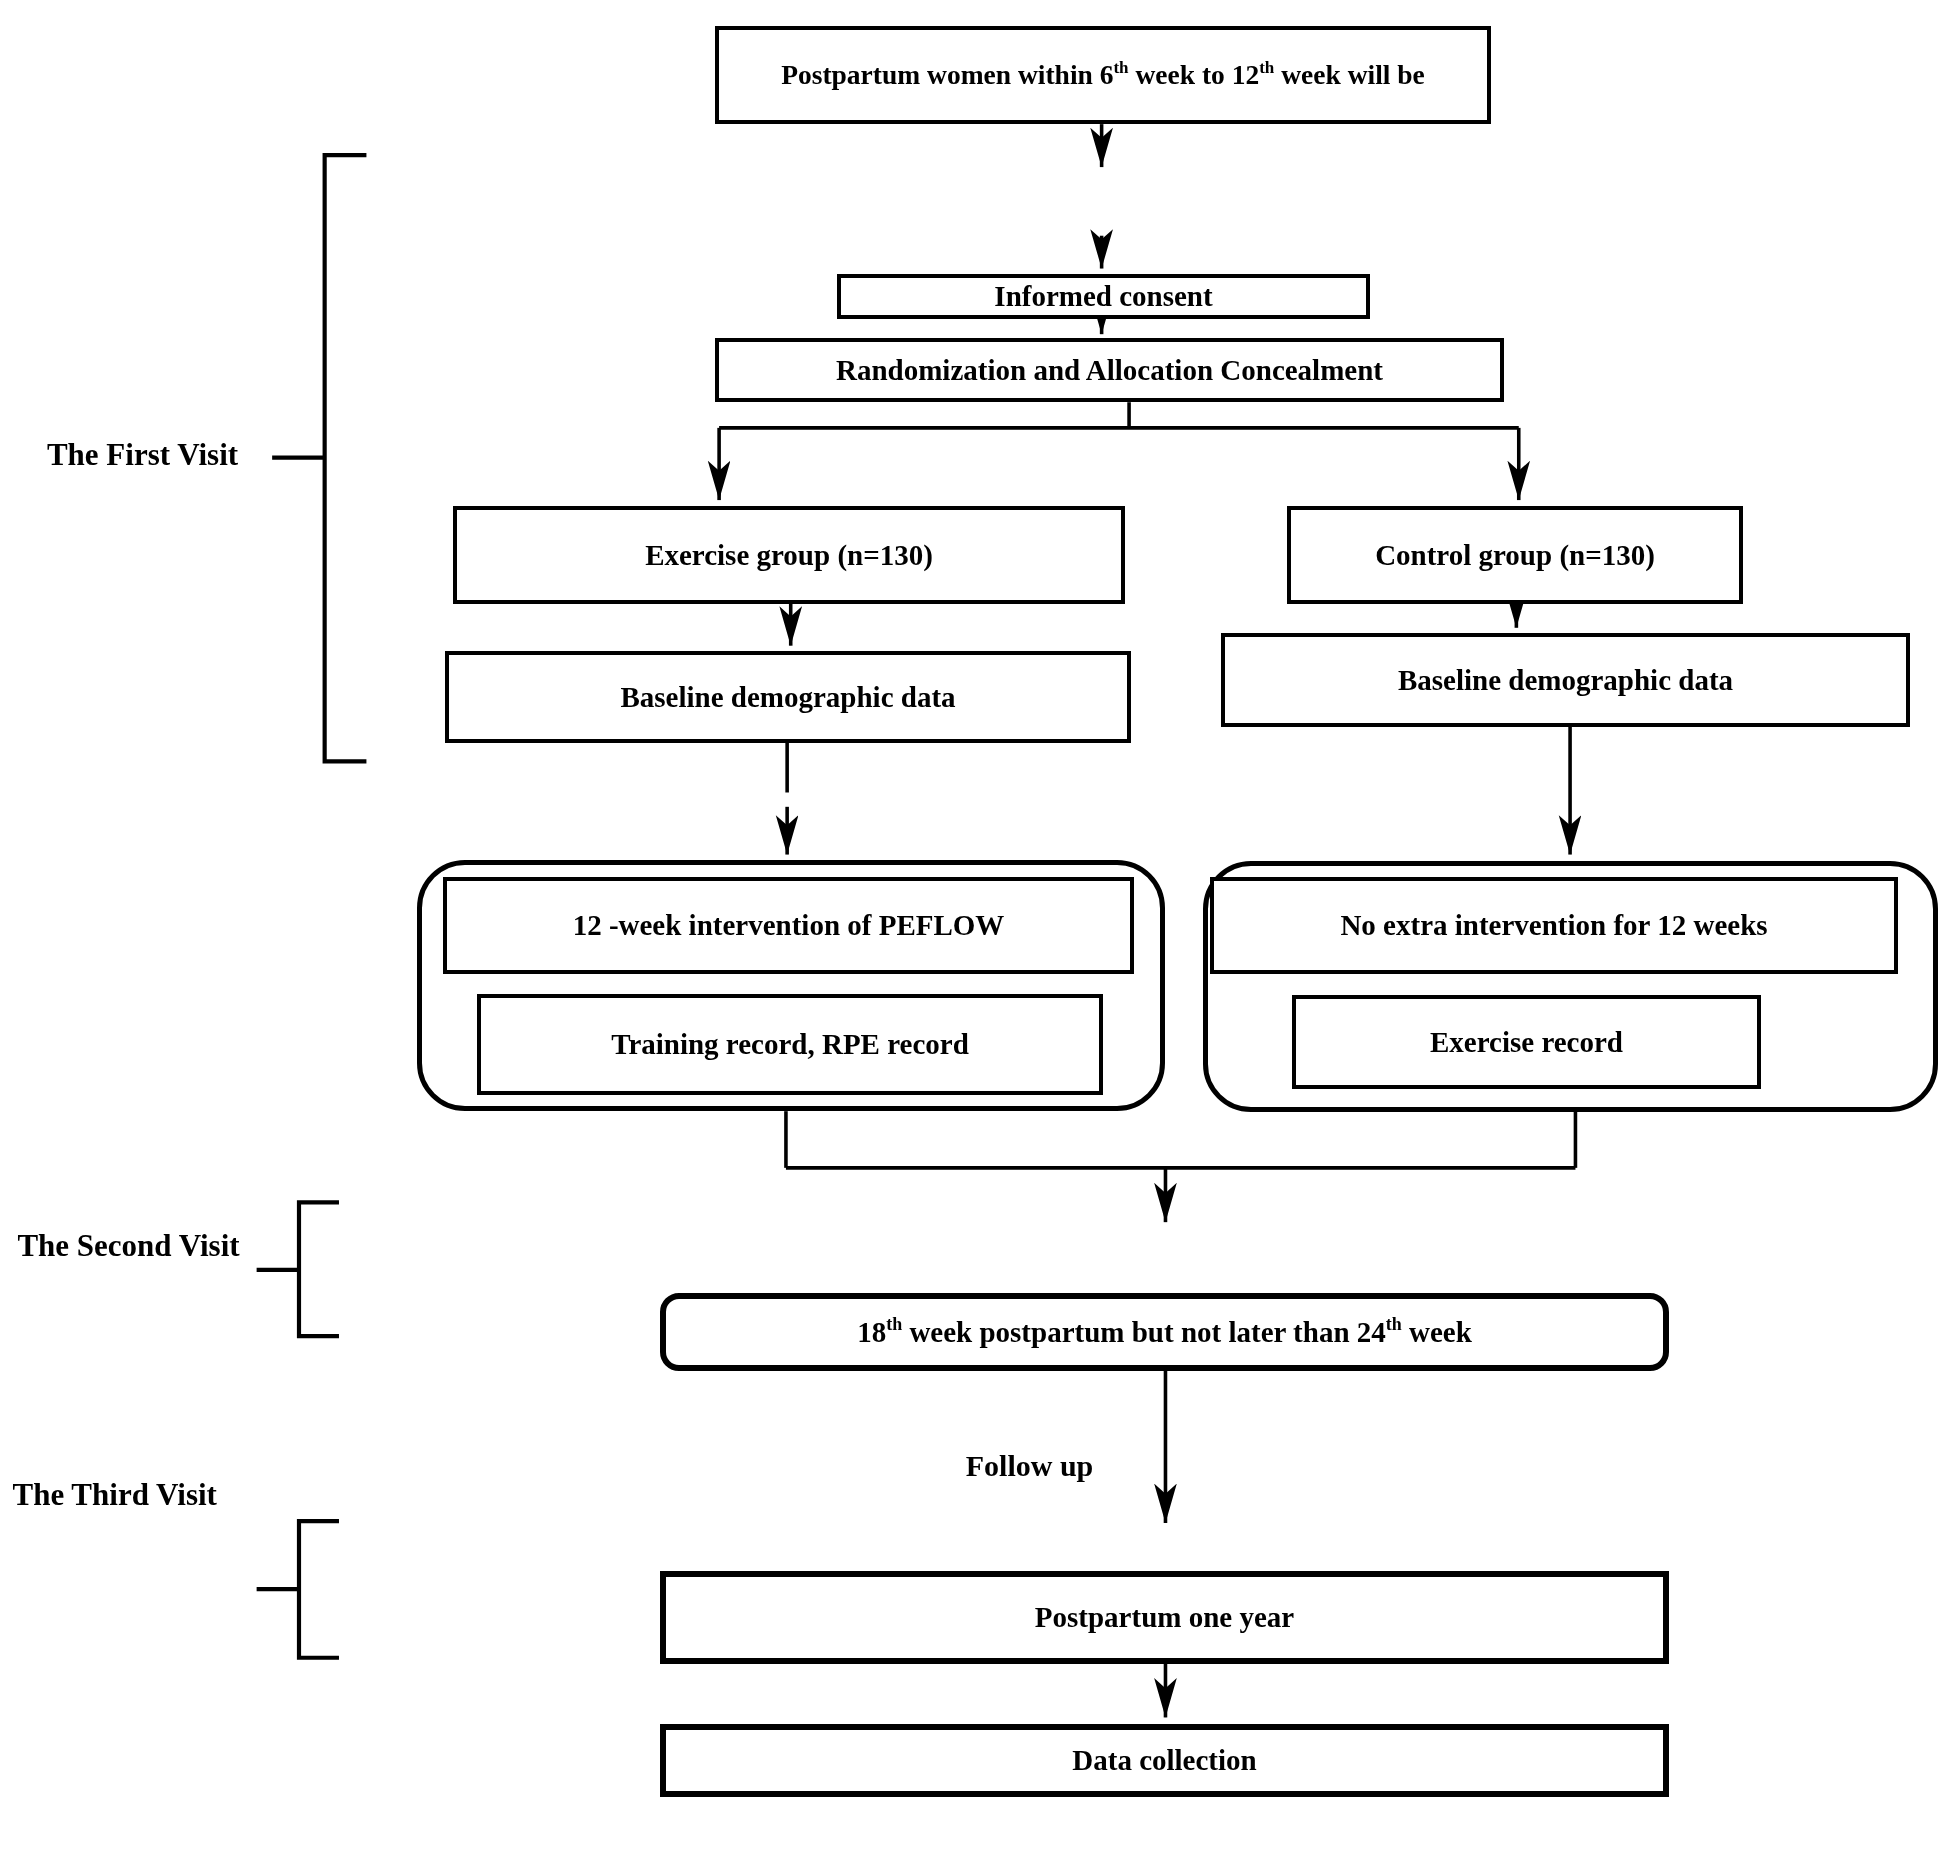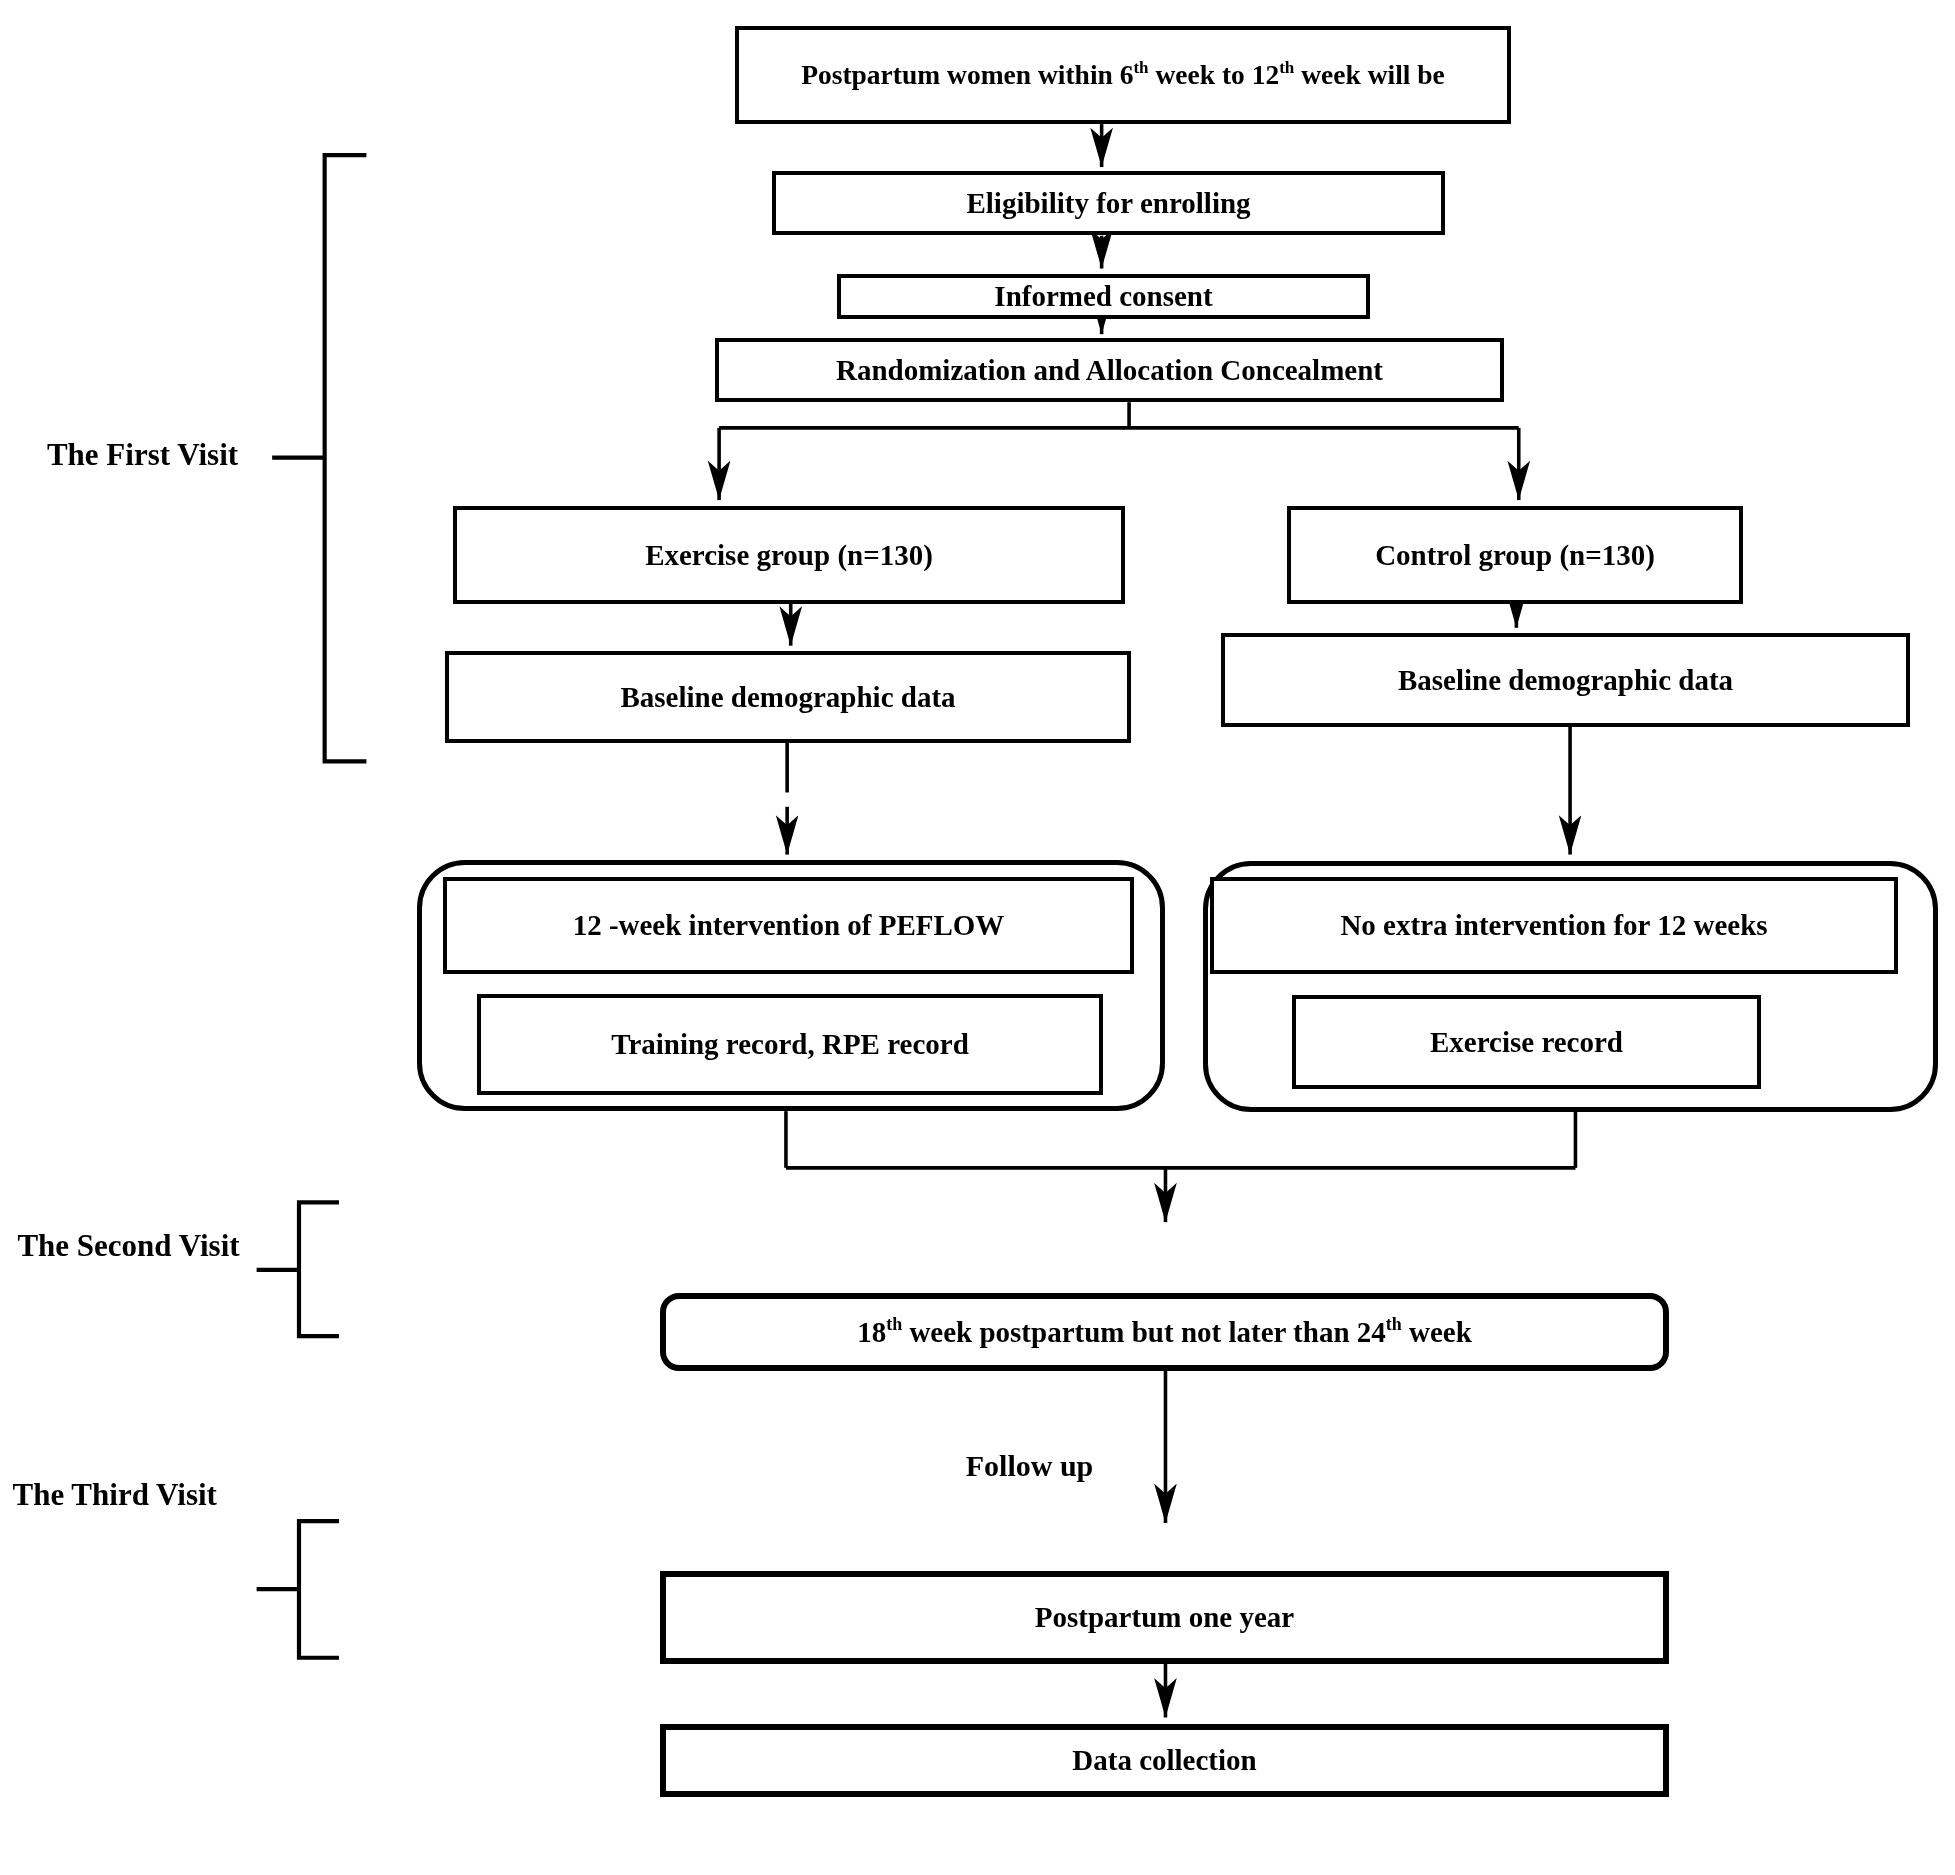--- a/index.html
+++ b/index.html
@@ -99,27 +99,24 @@
     <path class="bracket" d="M614,260 H544 V1276 H614"></path>
     <path class="bracket" d="M456,767 H544"></path>
 
     <path class="bracket" d="M568,2015 H501 V2239 H568"></path>
     <path class="bracket" d="M430,2128 H501"></path>
 
     <path class="bracket" d="M568,2549 H501 V2778 H568"></path>
     <path class="bracket" d="M430,2663 H501"></path>
   </svg>
 
-  <div class="box box--recruit" style="left:715px; top:26px; width:776px; height:98px;margin-left:20px;">
+  <div class="box box--recruit" style="left:715px; top:26px; width:776px; height:98px;">
     <div><span>Postpartum women within 6</span><span class="sup">th</span><span> week to 12</span><span class="sup">th</span><span> week will be</span></div>
   </div>
 
-  <div class="box" style="left:772px; top:171px; width:673px; height:64px;">
-    <span>Eligibility for enrolling</span>
-  </div>
 
   <div class="box" style="left:837px; top:274px; width:533px; height:45px;">
     <span>Informed consent</span>
   </div>
 
   <div class="box" style="left:715px; top:338px; width:789px; height:64px;">
     <span>Randomization and Allocation Concealment</span>
   </div>
 
   <div class="box" style="left:453px; top:506px; width:672px; height:98px;">

